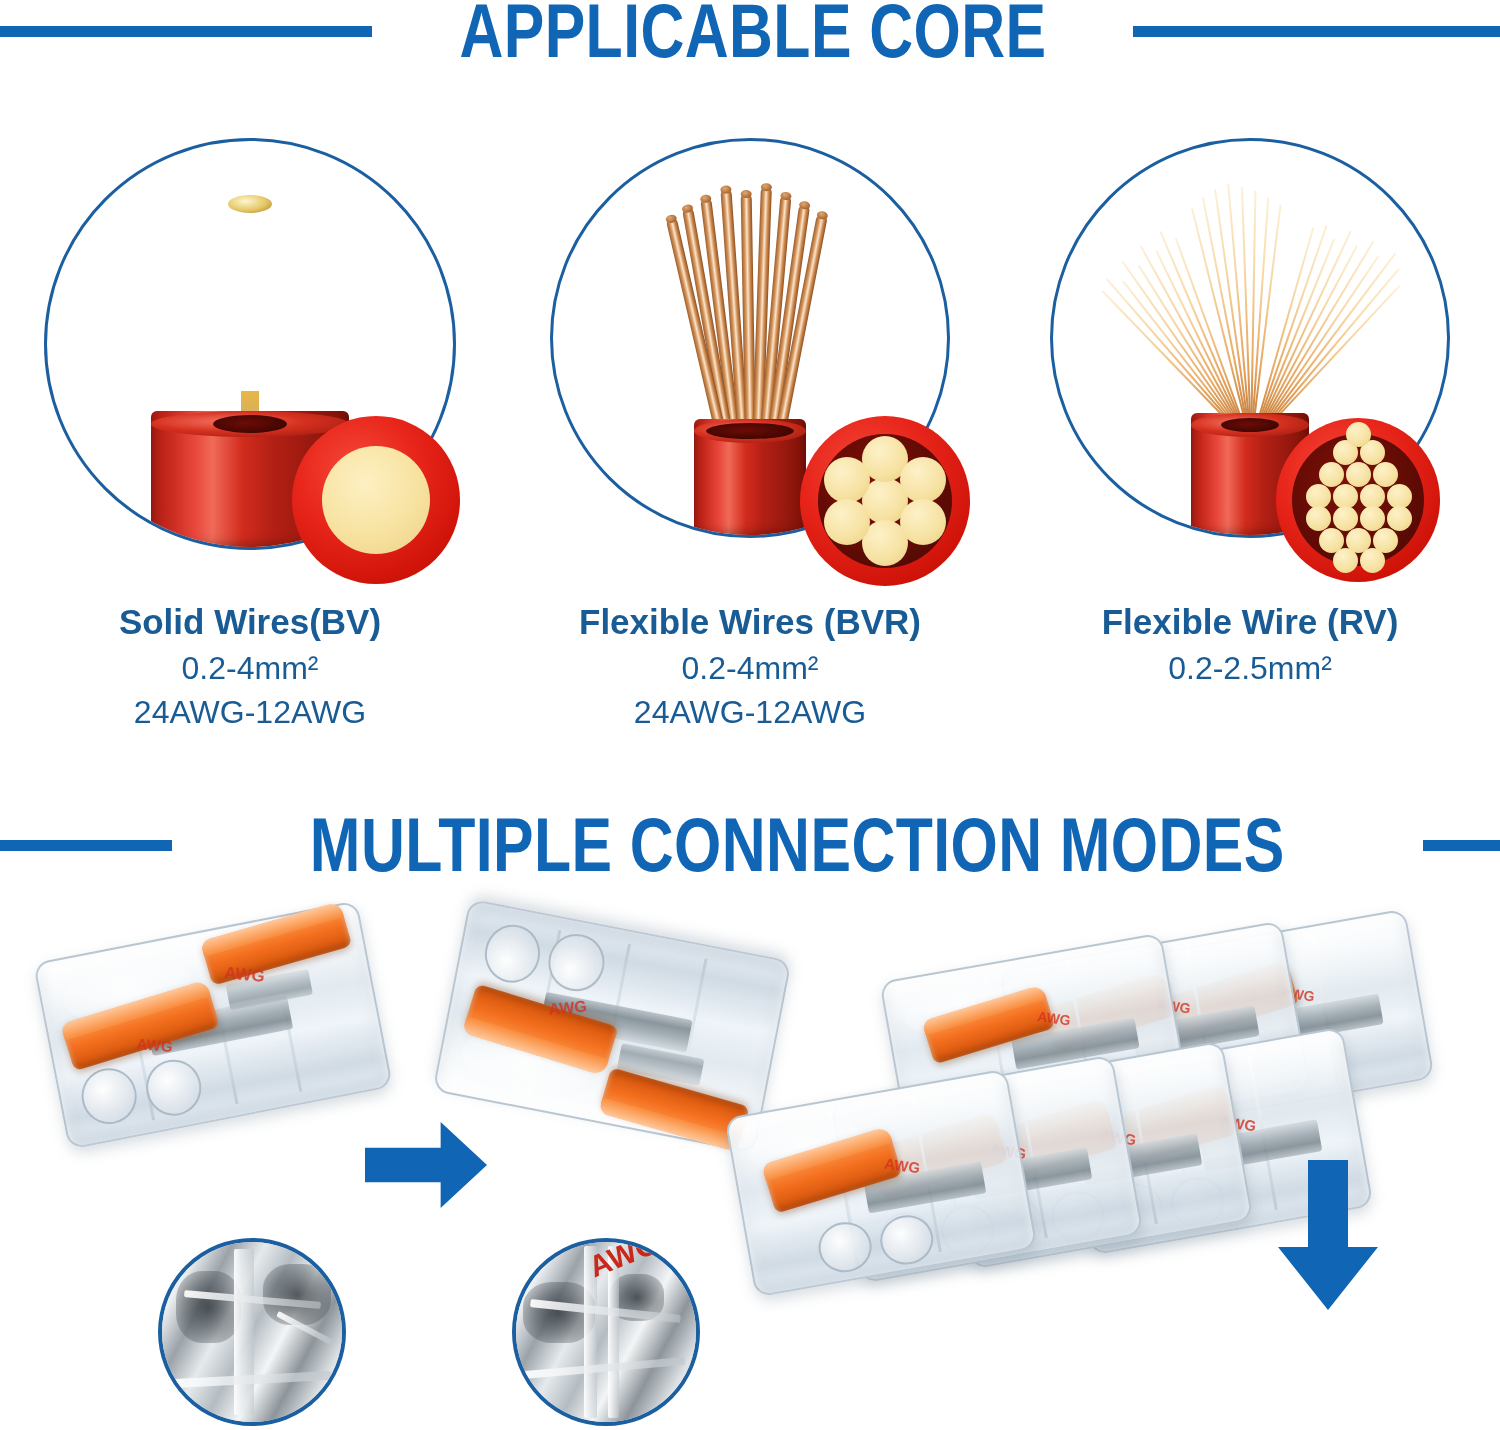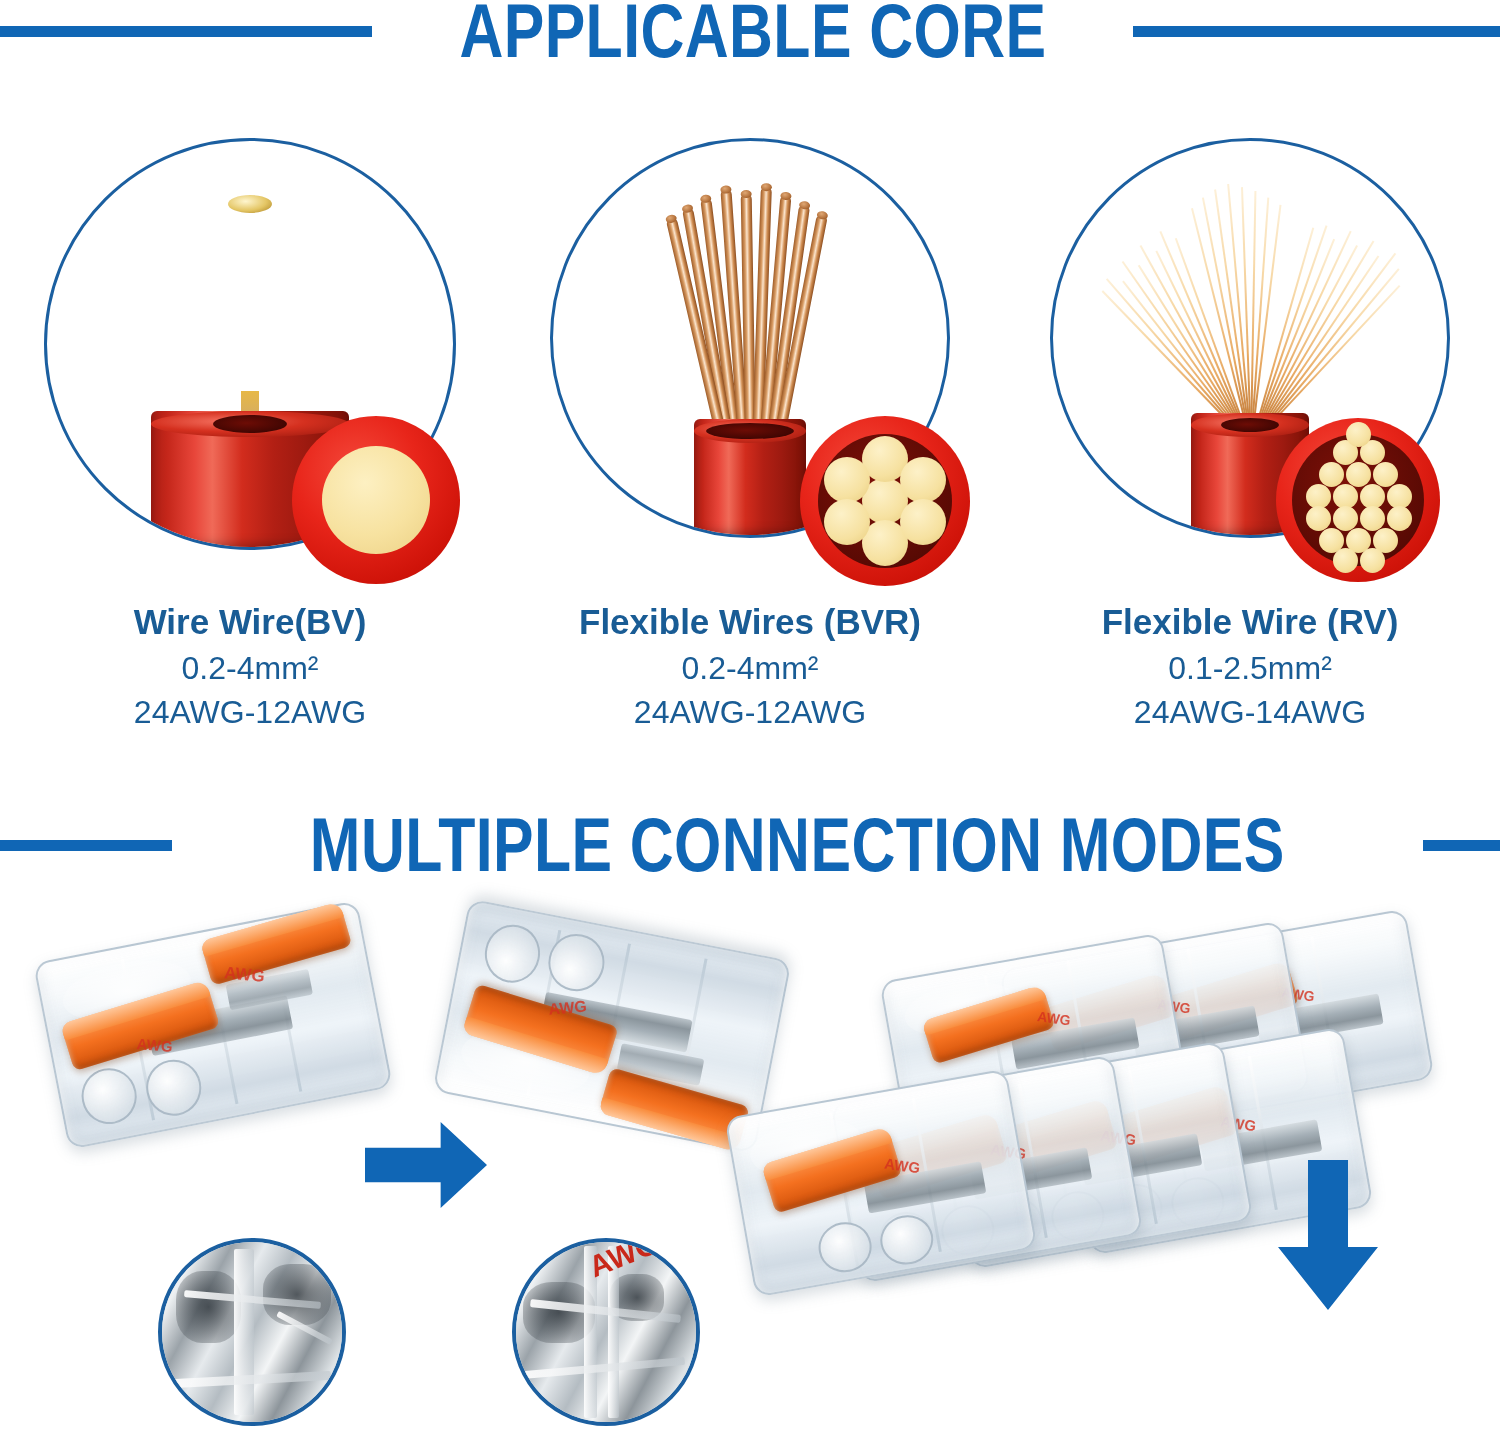--- a/index.html
+++ b/index.html
@@ -427,21 +427,21 @@
         <div class="jacket-top"></div>
         <div class="jacket-bore" style="left:62px;top:4px;width:74px;height:18px;"></div>
       </div>
     </div>
 
     <div class="xsection" style="left:292px;top:286px;width:168px;height:168px;">
       <div class="ring"></div>
       <div class="core-fill" style="left:30px;top:30px;width:108px;height:108px;"></div>
     </div>
     <div class="wire-label">
-      <div class="title">Wire Wire(BV)</div>
+      <div class="title">Solid Wires(BV)</div>
       <div class="spec">0.2-4mm²</div>
       <div class="spec">24AWG-12AWG</div>
     </div>
   </div>
 
   <div class="wire-card card-2">
     <div class="wire-circle">
       <div class="strand-bundle">
         <div class="strand" style="left:40px;  height:244px; transform:rotate(-7deg);">
             <i class="strand-cap"></i>
@@ -551,22 +551,21 @@
       <i class="xdot" style="left:111px;top:88px; width:25px;height:25px;"></i>
       <i class="xdot" style="left:43px; top:110px;width:25px;height:25px;"></i>
       <i class="xdot" style="left:70px; top:110px;width:25px;height:25px;"></i>
       <i class="xdot" style="left:97px; top:110px;width:25px;height:25px;"></i>
       <i class="xdot" style="left:57px; top:130px;width:25px;height:25px;"></i>
       <i class="xdot" style="left:84px; top:130px;width:25px;height:25px;"></i>
       <i class="xdot" style="left:70px; top:4px;  width:25px;height:25px;"></i>
     </div>
     <div class="wire-label">
       <div class="title">Flexible Wire (RV)</div>
-      <div class="spec">0.1-2.5mm²</div>
-      <div class="spec">24AWG-14AWG</div>
+      <div class="spec">0.2-2.5mm²</div>
     </div>
   </div>
 </div>
 
 <div class="heading-row" id="heading-connection-modes">
   <div class="heading-bar bar-left"></div>
   <div class="heading-text">MULTIPLE CONNECTION MODES</div>
   <div class="heading-bar bar-right"></div>
 </div>
 

